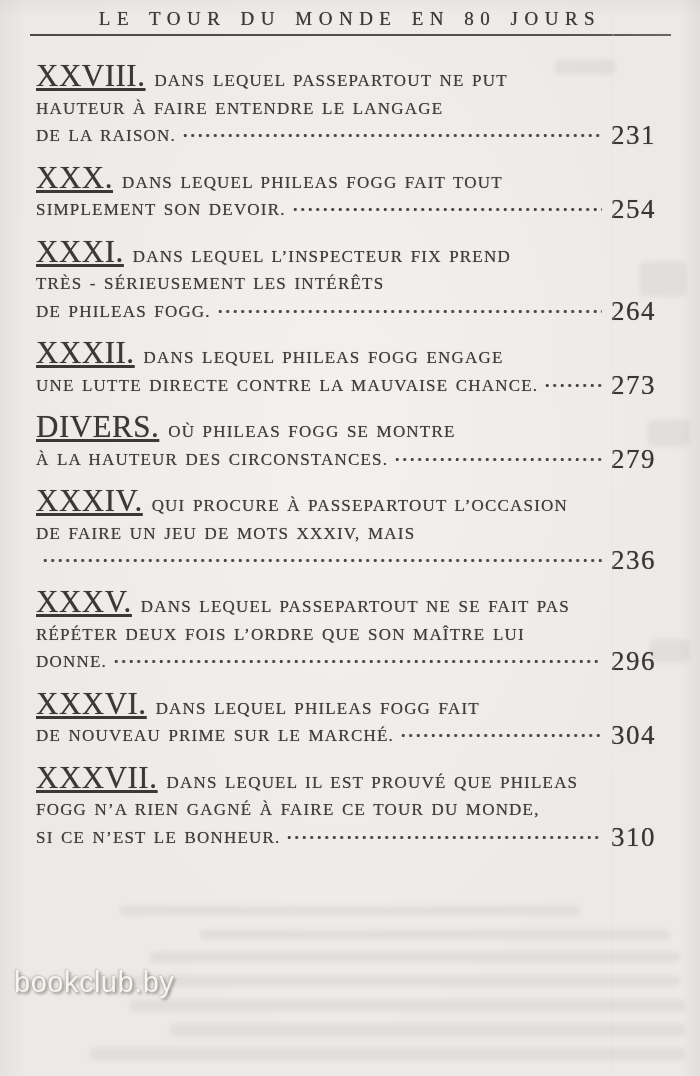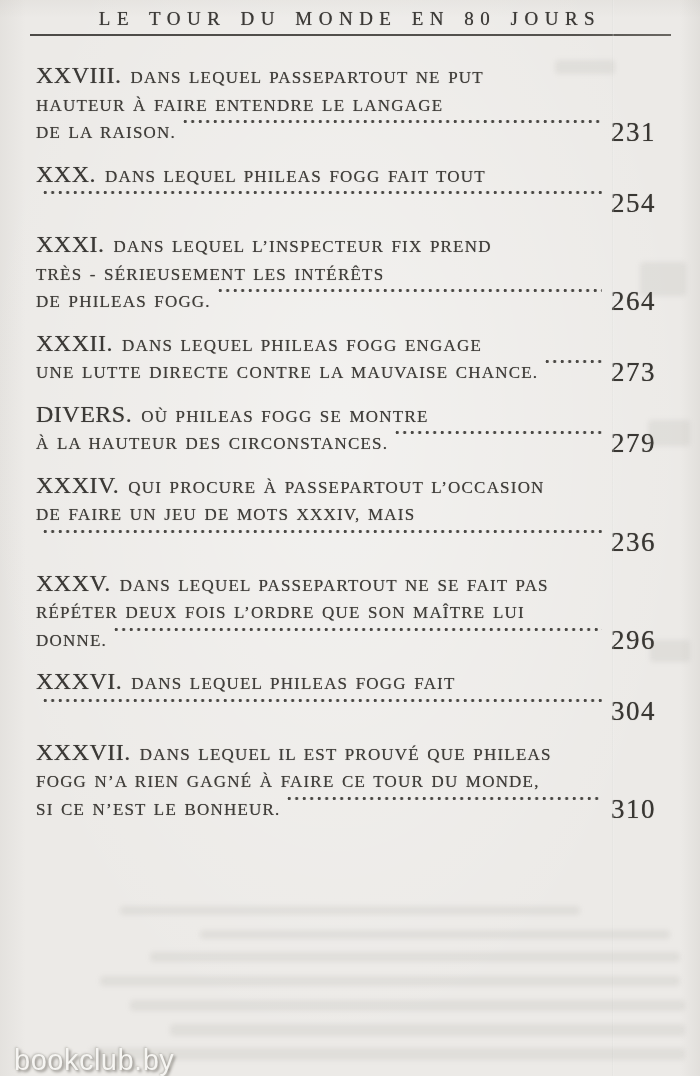--- a/index.html
+++ b/index.html
@@ -47,26 +47,27 @@
   .toc-line {
     font-size: 17px;
     line-height: 27.5px;
     letter-spacing: 1.2px;
     word-spacing: 2px;
     color: #403e3a;
     text-shadow: 0 0 0.7px rgba(62,60,56,0.7);
     white-space: nowrap;
   }
   .numeral {
-    font-size: 24px;
+    font-size: 31px;
     letter-spacing: 0.5px;
     margin-right: 9px;
     color: #3b3936;
-  }
-  .last-line { display: flex; align-items: flex-start; }
+    text-decoration: underline;
+  }
+  .last-line { display: flex; align-items: center; }
   .last-line .line-text { flex: 0 0 auto; }
   .leader {
     flex: 1 1 auto;
     min-width: 10px;
     height: 5px;
     margin: 0 9px 0 7px;
     background-image: radial-gradient(circle at 2.2px 2.5px, #4a4844 1.25px, rgba(0,0,0,0) 1.9px);
     background-size: 7.5px 5px;
     background-repeat: repeat-x;
     background-position: left bottom;
@@ -74,21 +75,21 @@
   .pagenum {
     flex: 0 0 auto;
     font-size: 27px;
     line-height: 1;
     letter-spacing: 1.5px;
     color: #393733;
     text-shadow: 0 0 0.7px rgba(55,53,49,0.7);
   }
   .watermark {
     position: absolute;
-    left: 14px; top: 1044px;
+    left: 14px; top: 966px;
     font-family: "Liberation Sans", sans-serif;
     font-size: 29px;
     letter-spacing: 0.5px;
     color: #f6f5f2;
     text-shadow:
       2px 2px 3px rgba(140,137,131,0.95),
       -1px -1px 2px rgba(170,168,162,0.55),
       0 0 1px rgba(150,148,142,0.6);
   }
   
@@ -124,20 +125,21 @@
     </div>
   </div>
 
 
   <div class="toc-entry">
     <div class="toc-line">
       <span class="numeral">XXX.</span><span>DANS LEQUEL PHILEAS FOGG FAIT TOUT</span>
     </div>
     <div></div>
     <div class="toc-line last-line">
+      <span class="line-text">SIMPLEMENT SON DEVOIR.</span>
       <span class="leader"></span>
       <span class="pagenum">254</span>
     </div>
   </div>
 
   <div class="toc-entry">
     <div class="toc-line">
       <span class="numeral">XXXI.</span><span>DANS LEQUEL L’INSPECTEUR FIX PREND</span>
     </div>
     <div>
@@ -200,20 +202,21 @@
       <span class="pagenum">296</span>
     </div>
   </div>
 
   <div class="toc-entry">
     <div class="toc-line">
       <span class="numeral">XXXVI.</span><span>DANS LEQUEL PHILEAS FOGG FAIT</span>
     </div>
     <div></div>
     <div class="toc-line last-line">
+      <span class="line-text">DE NOUVEAU PRIME SUR LE MARCHÉ.</span>
       <span class="leader"></span>
       <span class="pagenum">304</span>
     </div>
   </div>
 
   <div class="toc-entry">
     <div class="toc-line">
       <span class="numeral">XXXVII.</span><span>DANS LEQUEL IL EST PROUVÉ QUE PHILEAS</span>
     </div>
     <div>

